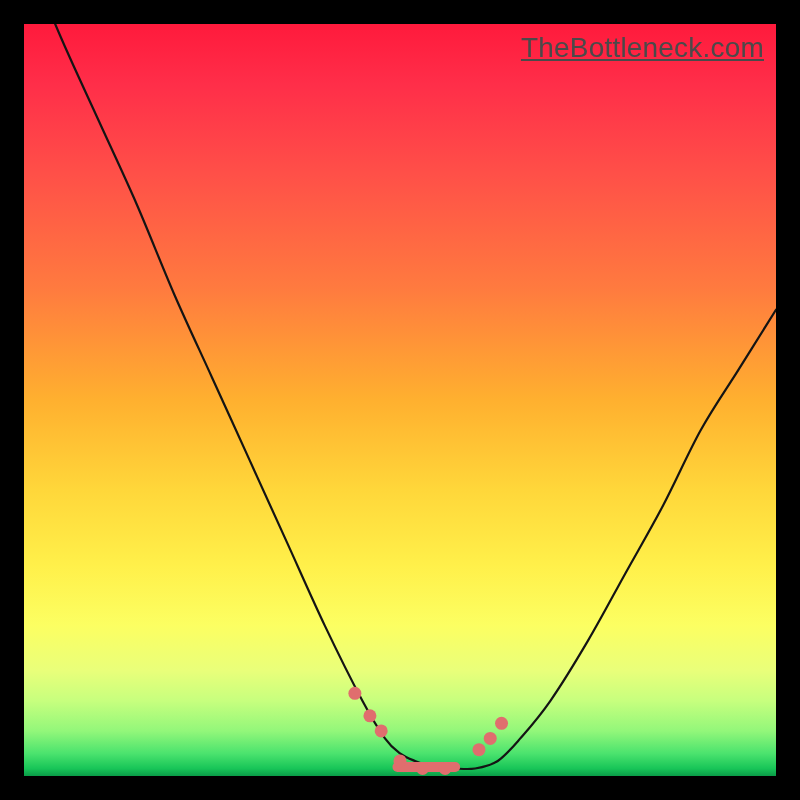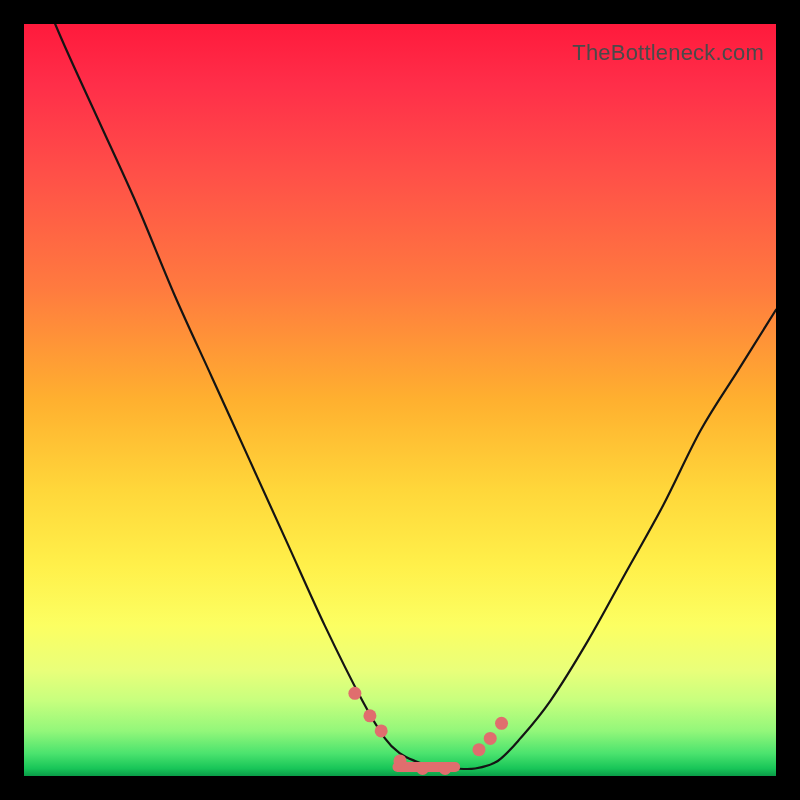--- a/index.html
+++ b/index.html
@@ -37,25 +37,26 @@
       #c7ff7e 90%,
       #93f77a 94%,
       #4be36e 97%,
       #18c558 99%,
       #0a9c48 100%
     );
     overflow: hidden;
   }
   .brand {
     position: absolute;
-    top: 16px;
+    top: 8px;
     right: 12px;
     color: #4a4a4a;
-    font-size: 22px;
+    font-size: 28px;
     letter-spacing: 0.2px;
+    text-decoration: underline;
   }
   svg.curve {
     position: absolute;
     left: 0; top: 0;
     width: 752px;
     height: 752px;
   }
   .curve-path {
     fill: none;
     stroke: #141414;

